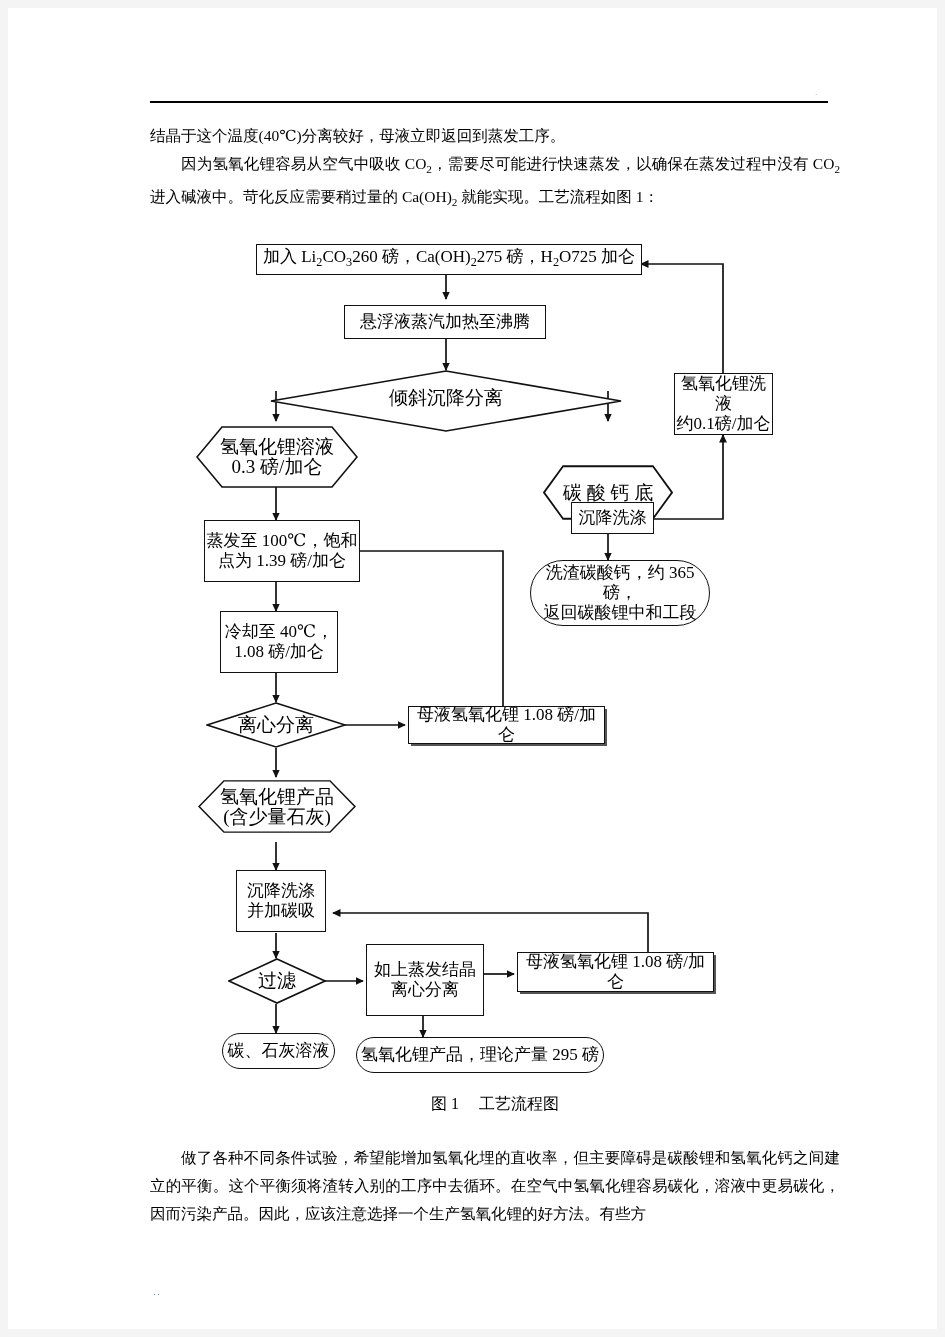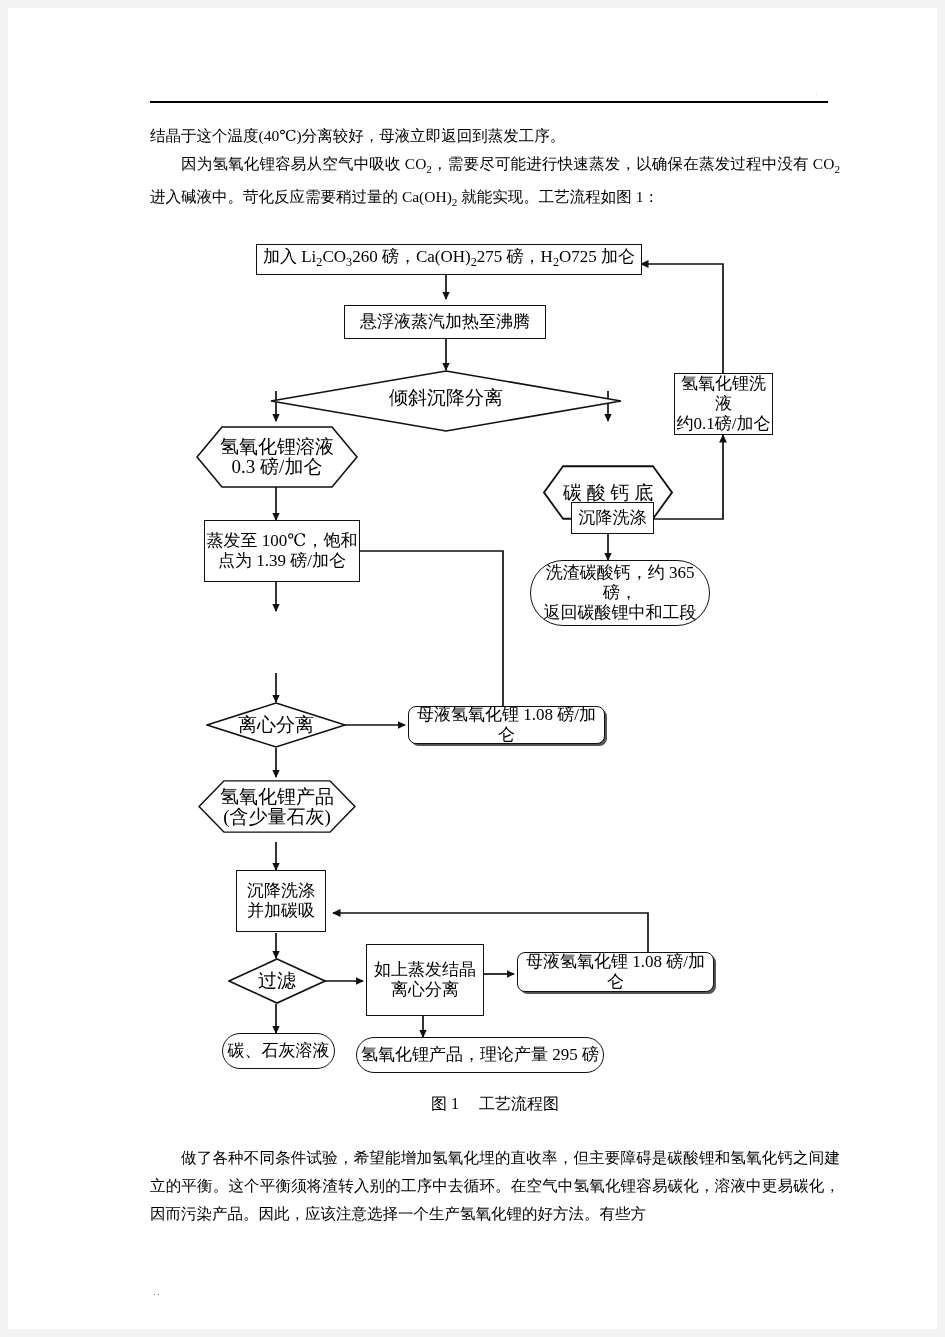--- a/index.html
+++ b/index.html
@@ -90,21 +90,20 @@
     font-size: 17px;
     line-height: 20px;
     color: #000;
     background: #fff;
   }
   .rect {
     border: 1.6px solid #111;
   }
   .rect.shadow {
     box-shadow: 2.5px 2.5px 0 -0.5px #555;
-    border-radius: 8px;
   }
   .stadium {
     border: 1.6px solid #111;
     border-radius: 999px;
   }
   .hexwrap, .diawrap {
     position: absolute;
     display: flex;
     align-items: center;
     justify-content: center;
@@ -243,20 +242,24 @@
     <div class="node stadium" style="left:522px; top:552px; width:180px; height:66px;">
       <div>洗渣碳酸钙，约 365 磅，</div>
       <div>返回碳酸锂中和工段</div>
     </div>
 
     <div class="node rect" style="left:196px; top:512px; width:156px; height:62px;">
       <div>蒸发至 100℃，饱和</div>
       <div>点为 1.39 磅/加仑</div>
     </div>
 
+    <div class="node rect" style="left:212px; top:603px; width:118px; height:62px;">
+      <div>冷却至 40℃，</div>
+      <div>1.08 磅/加仑</div>
+    </div>
 
     <div class="diawrap" style="left:198px; top:694px; width:140px; height:46px;">
       <svg class="shape-svg" viewBox="0 0 140 46" preserveAspectRatio="none">
         <polygon points="70,1 139,23 70,45 1,23" fill="#fff" stroke="#111" stroke-width="1.6"></polygon>
       </svg>
       <div class="shape-label">离心分离</div>
     </div>
 
     <div class="node rect shadow" style="left:400px; top:698px; width:197px; height:38px;">
       <div>母液氢氧化锂 1.08 磅/加仑</div>

